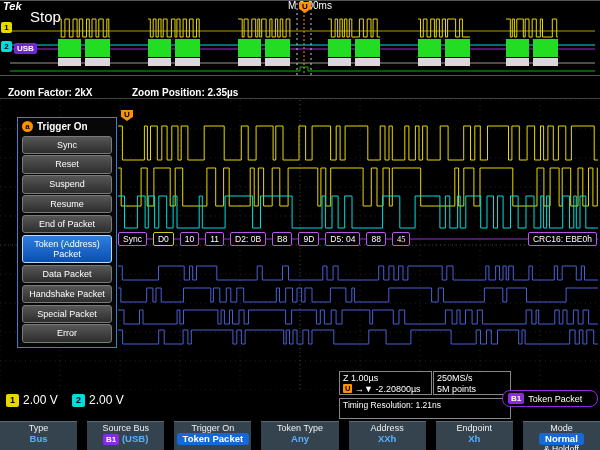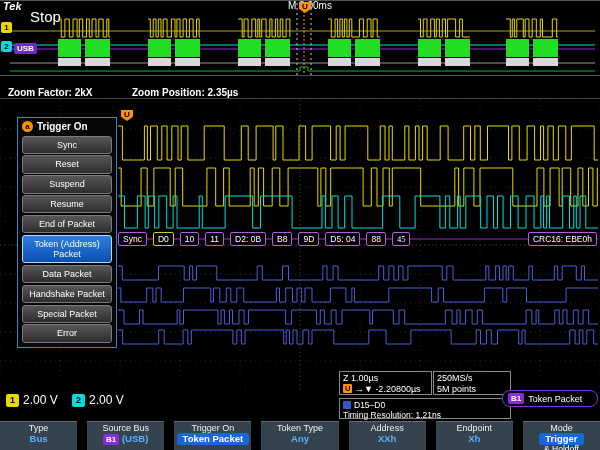--- a/index.html
+++ b/index.html
@@ -213,21 +213,20 @@
       <span class="trigchip">U</span>
       <span>→▼</span>
       <span>-2.20800µs</span>
     </div>
   </div>
   <div class="robox" id="roB">
     <div>250MS/s</div>
     <div>5M points</div>
   </div>
   <div class="robox" id="roC">
-    <div><span class="dchip"></span><span>D15–D0</span></div>
     <div>Timing Resolution: 1.21ns</div>
   </div>
 
   <div class="chitem" id="ch1">
     <span class="chbadge" id="ch1-badge" style="background: rgb(232, 216, 0);">1</span>
     <span class="chval">2.00 V</span>
   </div>
   <div class="chitem" id="ch2">
     <span class="chbadge" id="ch2-badge" style="background: rgb(0, 221, 221);">2</span>
     <span class="chval">2.00 V</span>
@@ -258,18 +257,18 @@
       <div class="bcell">
         <div class="btitle">Address</div>
         <div class="bvalue">XXh</div>
       </div>
       <div class="bcell">
         <div class="btitle">Endpoint</div>
         <div class="bvalue">Xh</div>
       </div>
       <div class="bcell">
         <div class="btitle">Mode</div>
-        <div class="bvalue"><span class="bluechip">Trigger</span></div>
+        <div class="bvalue"><span class="bluechip">Normal</span></div>
         <div class="bvalue2">&amp; Holdoff</div>
       </div>
     </div>
 
 </div>
 
 </body></html>

